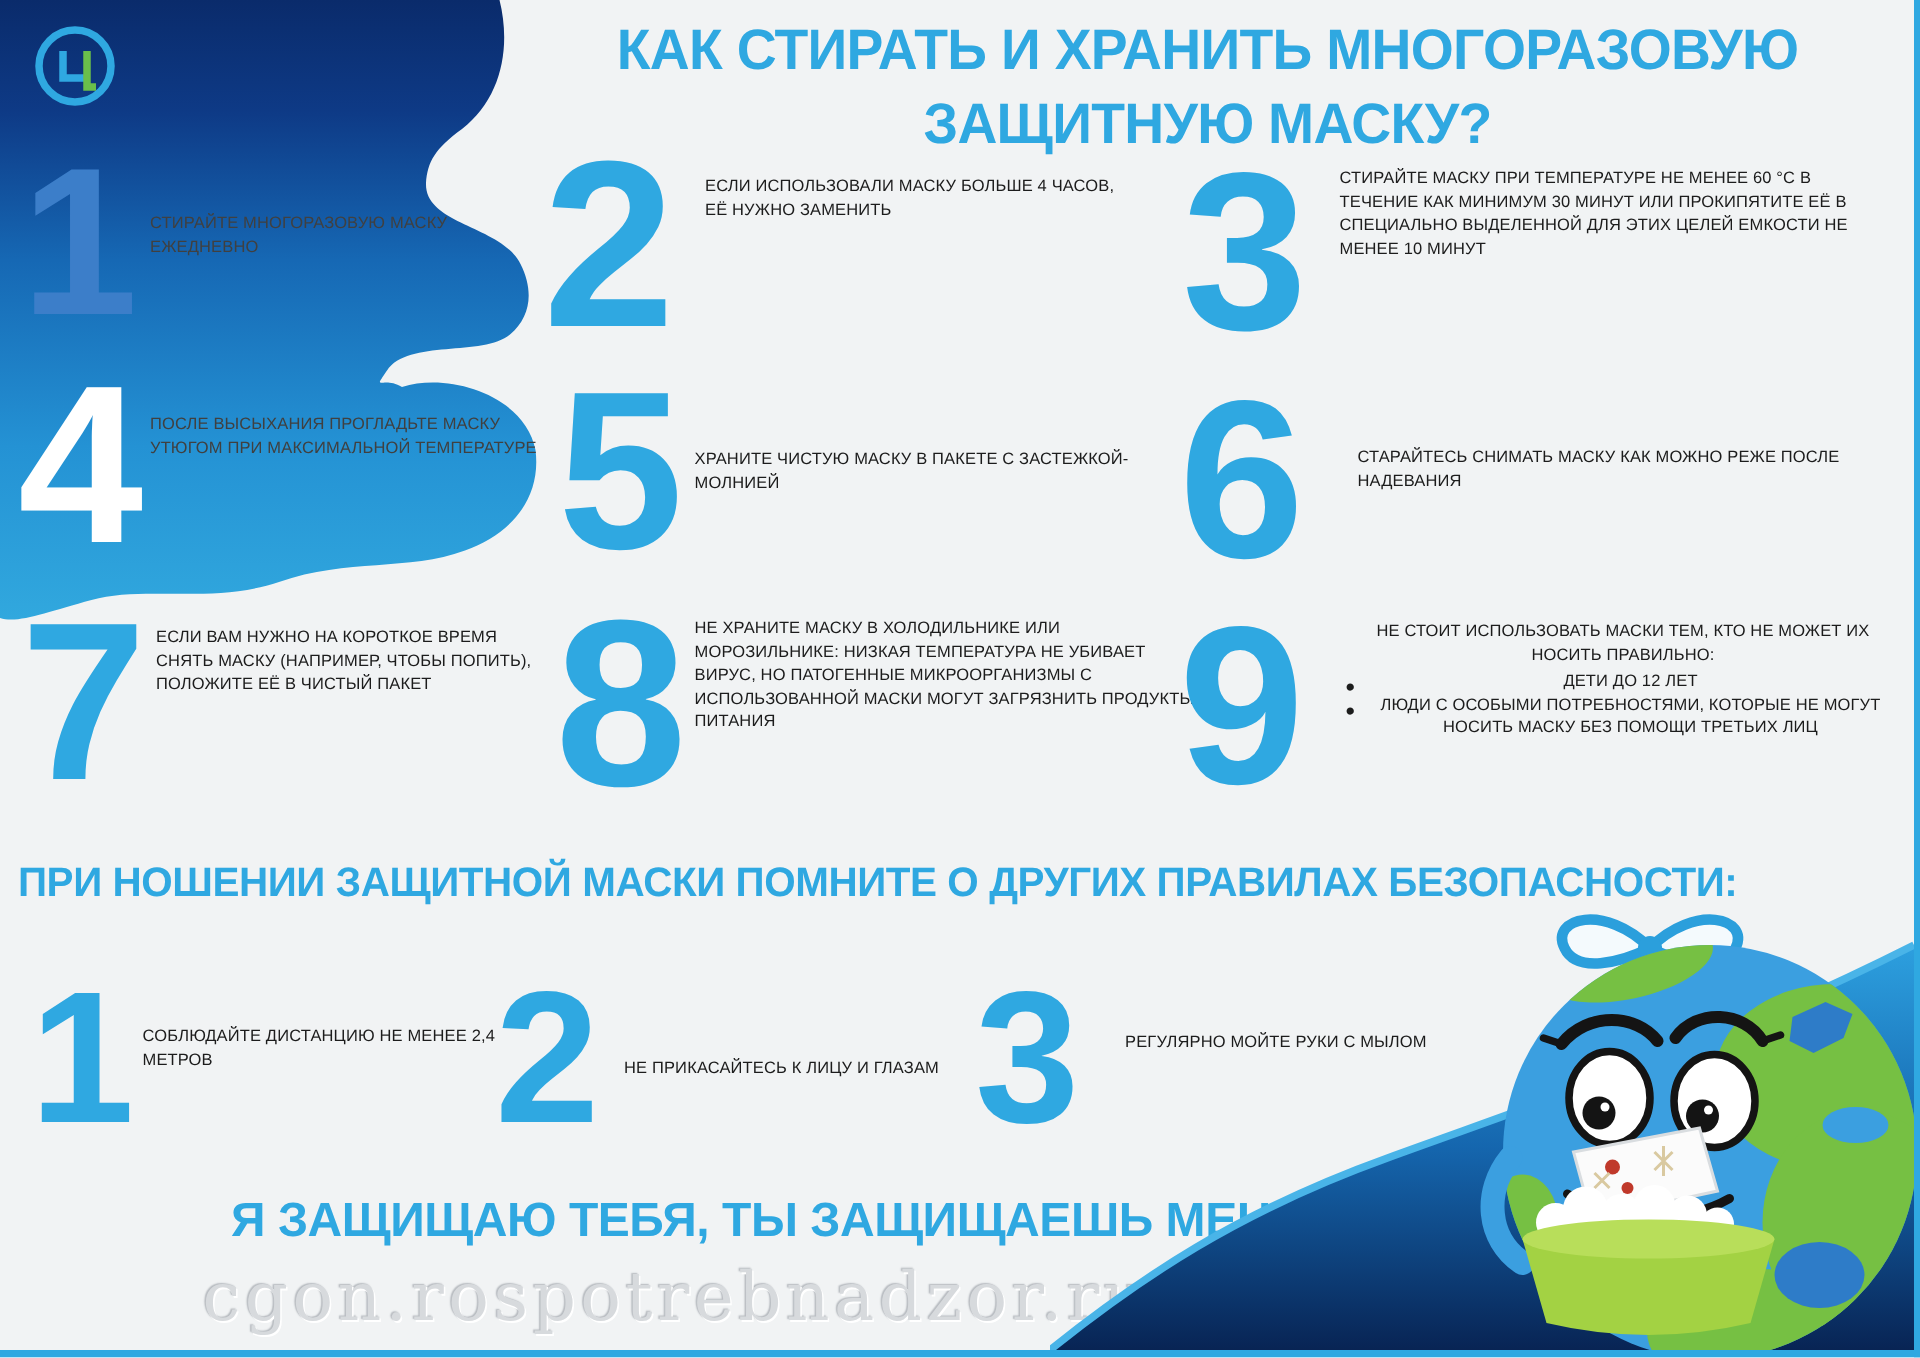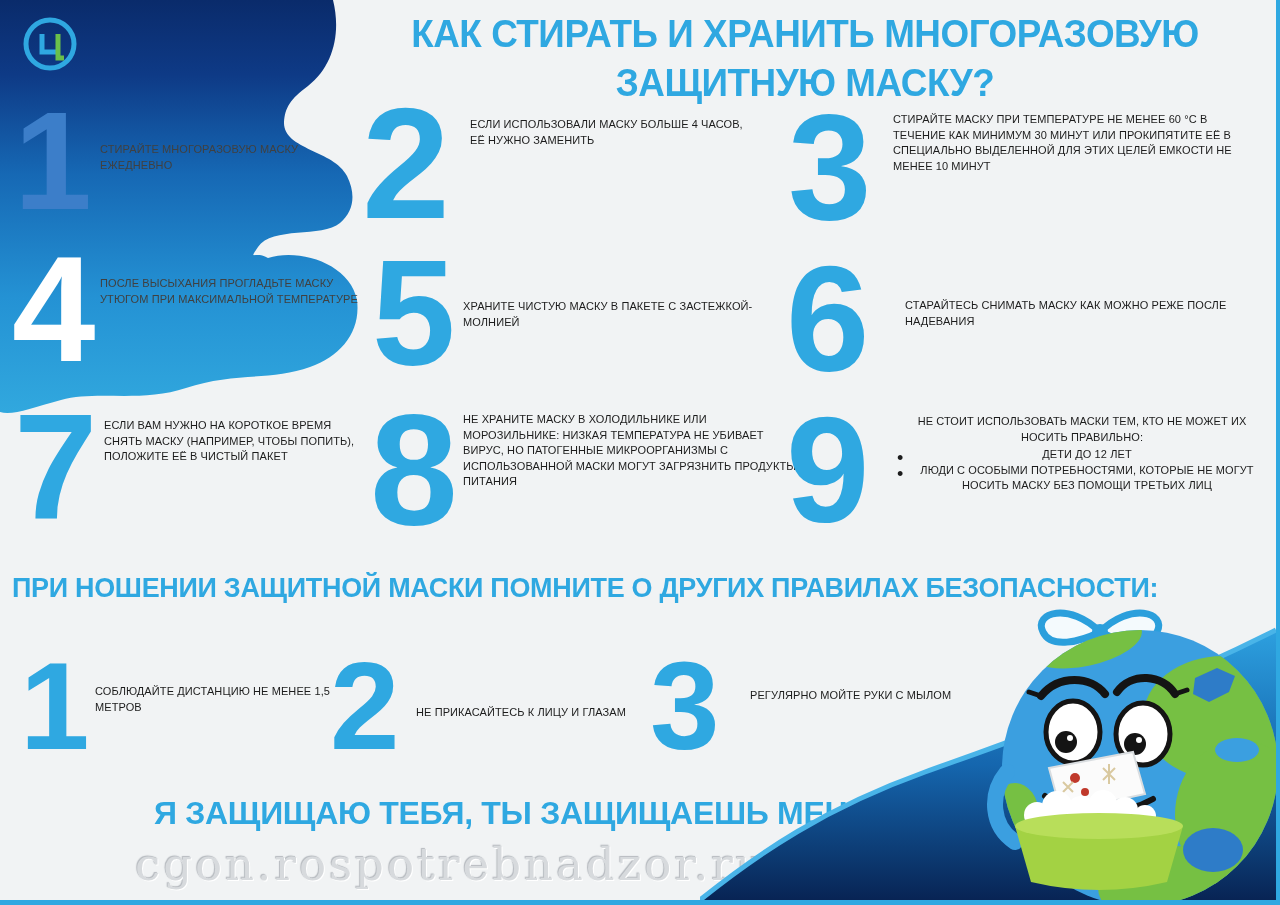--- a/index.html
+++ b/index.html
@@ -115,21 +115,21 @@
     <div>НЕ СТОИТ ИСПОЛЬЗОВАТЬ МАСКИ ТЕМ, КТО НЕ МОЖЕТ ИХ НОСИТЬ ПРАВИЛЬНО:</div>
     <ul class="bullets">
       <li>ДЕТИ ДО 12 ЛЕТ</li>
       <li>ЛЮДИ С ОСОБЫМИ ПОТРЕБНОСТЯМИ, КОТОРЫЕ НЕ МОГУТ НОСИТЬ МАСКУ БЕЗ ПОМОЩИ ТРЕТЬИХ ЛИЦ</li>
     </ul>
   </div>
 
   <div class="abs heading" style="left:12px;top:572px;">ПРИ НОШЕНИИ ЗАЩИТНОЙ МАСКИ ПОМНИТЕ О ДРУГИХ ПРАВИЛАХ БЕЗОПАСНОСТИ:</div>
 
   <div class="abs big-num" style="left:20px;top:650px;font-size:125px;">1</div>
-  <div class="abs item-text" style="left:95px;top:684px;width:245px;">СОБЛЮДАЙТЕ ДИСТАНЦИЮ НЕ МЕНЕЕ 1,5 МЕТРОВ</div>
+  <div class="abs item-text" style="left:95px;top:684px;width:245px;">СОБЛЮДАЙТЕ ДИСТАНЦИЮ НЕ МЕНЕЕ 2,4 МЕТРОВ</div>
 
   <div class="abs big-num" style="left:330px;top:650px;font-size:125px;">2</div>
   <div class="abs item-text" style="left:416px;top:705px;width:245px;">НЕ ПРИКАСАЙТЕСЬ К ЛИЦУ И ГЛАЗАМ</div>
 
   <div class="abs big-num" style="left:650px;top:650px;font-size:125px;">3</div>
   <div class="abs item-text" style="left:750px;top:688px;width:225px;">РЕГУЛЯРНО МОЙТЕ РУКИ С МЫЛОМ</div>
 
   <div class="abs slogan" style="left:122px;top:795px;">Я ЗАЩИЩАЮ ТЕБЯ, ТЫ ЗАЩИЩАЕШЬ МЕНЯ</div>
 
   <div class="abs watermark" style="left:135px;top:838px;">cgon.rospotrebnadzor.ru</div>

